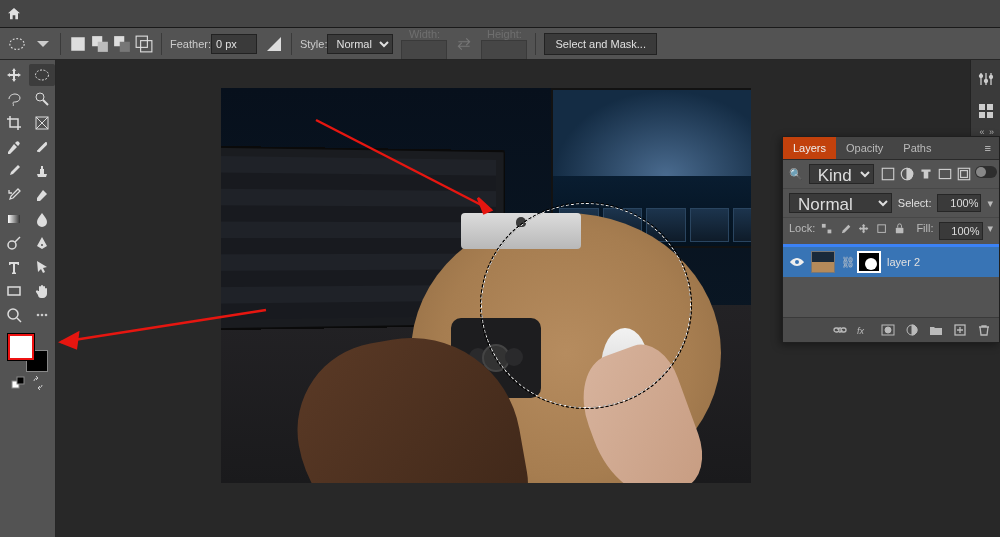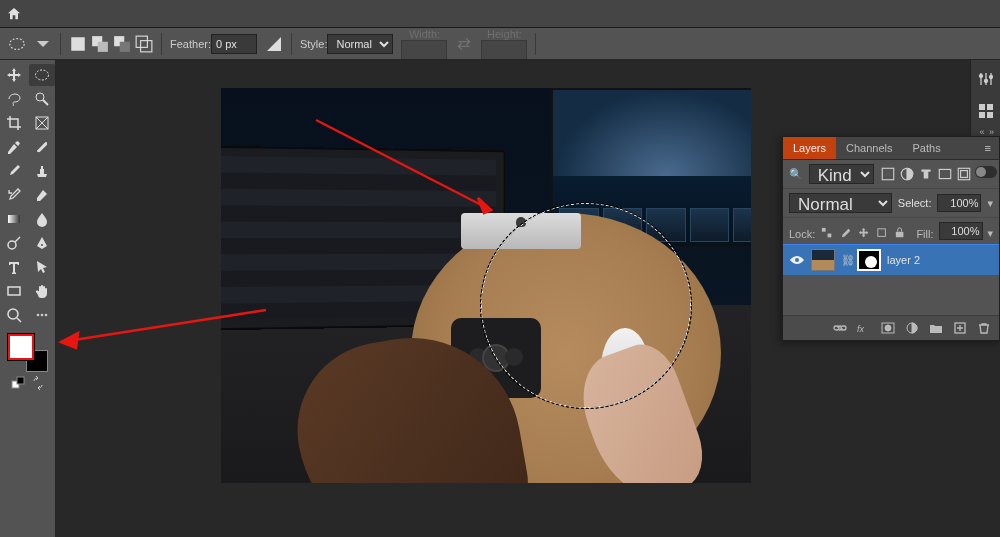--- a/index.html
+++ b/index.html
@@ -255,22 +255,22 @@
   .pl-smallinput {
     background:#3a3a3a; border:1px solid #262626; color:#ddd;
     width:44px; height:18px; font-size:11px; padding:0 2px; text-align:right;
   }
   .pl-filter { display:flex; gap:3px; margin-left:auto; }
   .pl-filter .fi { width:16px; height:16px; display:flex; align-items:center; justify-content:center; color:#ccc; }
   .pl-filter .sw { width:22px; height:12px; background:#2e2e2e; border-radius:6px; position:relative; }
   .pl-filter .sw::after{content:"";position:absolute;width:10px;height:10px;border-radius:50%;background:#888;left:1px;top:1px;}
 
   .pl-lockrow {
-    display:flex; align-items:flex-end; gap:5px; padding:4px 6px;
-    border-bottom:1px solid #3b82f6;
+    display:flex; align-items:flex-start; gap:5px; padding:4px 6px;
+    border-bottom:3px solid #3b82f6;
     color:#bbb;
   }
   .pl-lockrow .li { width:14px; height:14px; }
 
   .pl-layerlist {}
   .layer {
     display:flex; align-items:center; gap:6px;
     padding:3px 6px; height:30px;
   }
   .layer.selected { background:#3874b5; }
@@ -379,20 +379,21 @@
   <span class="ob-icon disabled">
     <svg viewBox="0 0 16 16" stroke="#999" fill="none">
         <path d="M3 6h10m-3-3l3 3-3 3M13 10H3m3 3l-3-3 3-3"></path>
       </svg>
   </span>
   <div class="ob-field ob-dim disabled">
     <span>Height:</span>
     <input class="ob-input" disabled="" value="" style="">
   </div>
   <div class="ob-sep"></div>
+  <button class="ob-button">Select and Mask...</button>
 </div>
 
 <div class="tabrow">
   <div class="doctab">
     <span>Untitled-1 @ 100% (layer 2, Layer Mask/8) *</span>
     <span class="x">×</span>
   </div>
 </div>
 
 <div class="tools">
@@ -595,21 +596,21 @@
         <rect x="2" y="10" width="6" height="6"></rect>
         <rect x="10" y="10" width="6" height="6"></rect>
       </svg>
   </span>
 </div>
 
 <div class="panel-layers">
   <div class="pl-flyhandle">« »</div>
   <div class="pl-tabs">
     <div class="pl-tab active">Layers</div>
-    <div class="pl-tab">Channels</div>
+    <div class="pl-tab">Opacity</div>
     <div class="pl-tab">Paths</div>
     <div class="pl-menu">≡</div>
   </div>
 
   <div class="pl-row">
     <span style="color:#bbb;">🔍</span>
     <select class="pl-select kind"><option>Kind</option></select>
     <div class="pl-filter">
       <span class="fi">
           <svg viewBox="0 0 14 14" fill="none" stroke="#ccc">

